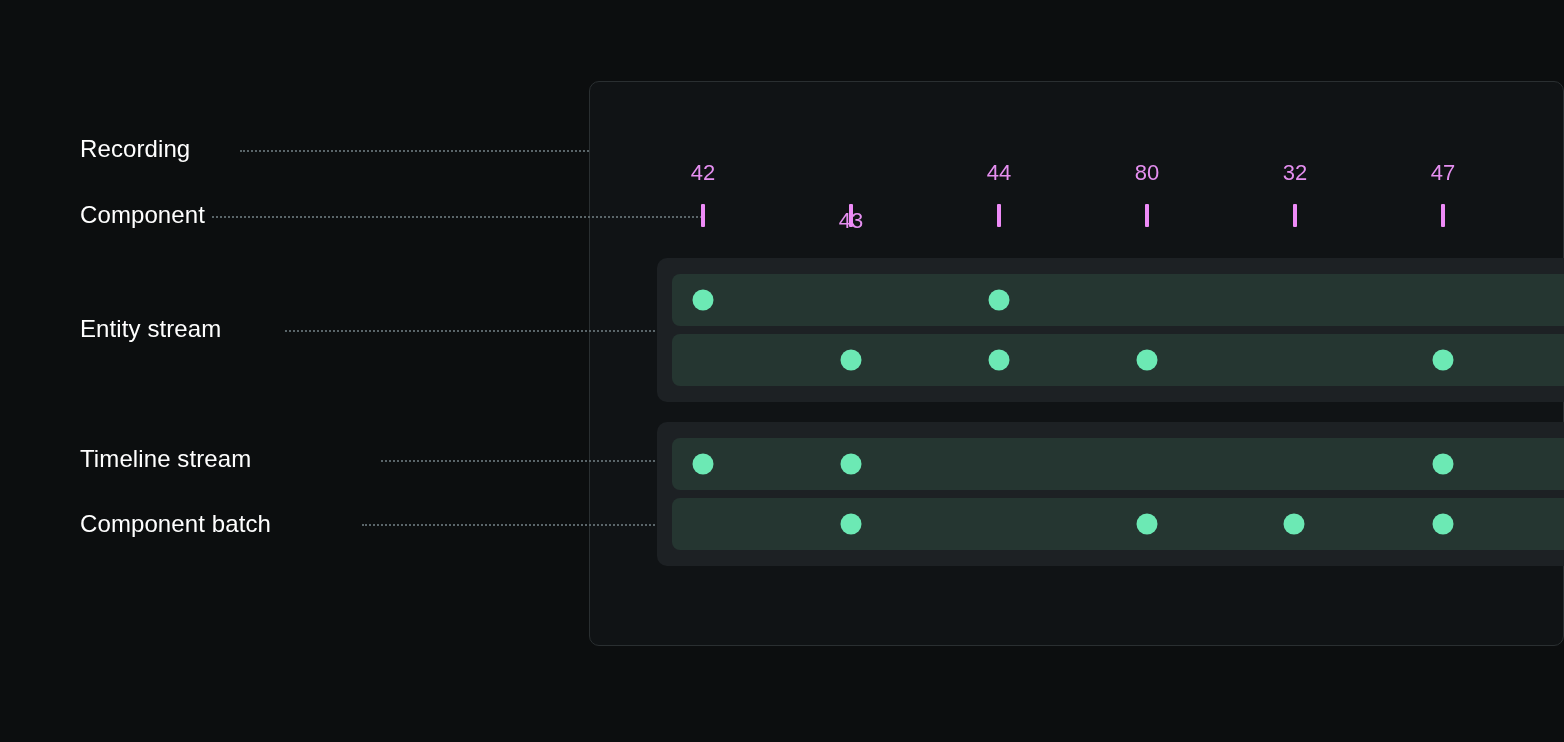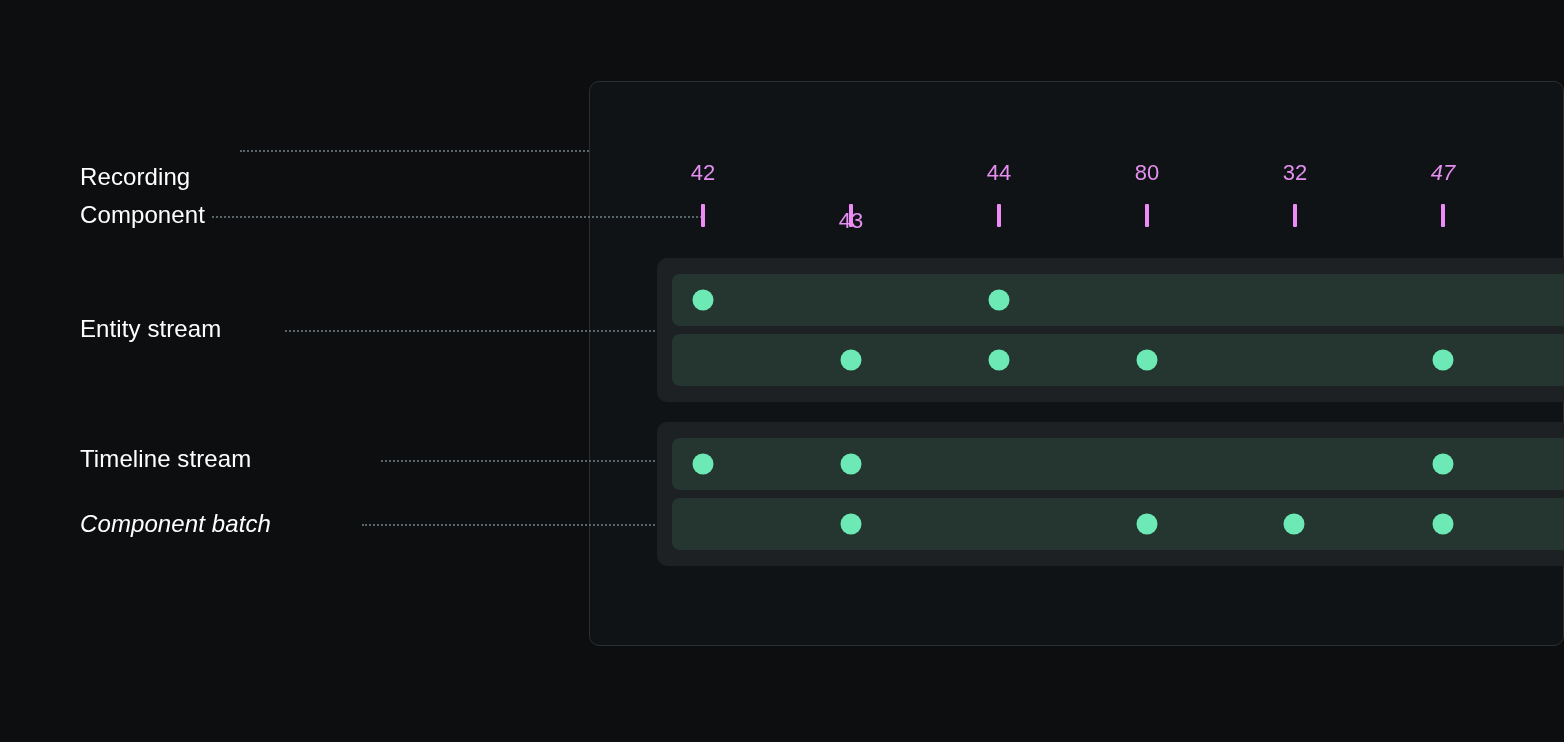--- a/index.html
+++ b/index.html
@@ -99,45 +99,45 @@
   }
 </style>
 </head>
 <body>
 
 <div id="stage">
 
   <div id="viewer-panel"></div>
 
   <div id="labels-layer">
-      <div class="row-label" style="top: 137px; margin-top: 28px;">Recording</div>
+      <div class="row-label" style="top: 137px;">Recording</div>
       <div class="row-label" style="top: 203px;">Component</div>
       <div class="row-label" style="top: 317px;">Entity stream</div>
       <div class="row-label" style="top: 447px;">Timeline stream</div>
-      <div class="row-label" style="top: 512px; font-style: italic;">Component batch</div>
+      <div class="row-label" style="top: 512px;">Component batch</div>
     </div>
   <div id="leaders-layer">
       <div class="leader" style="top: 150px; left: 240px; width: 349px;"></div>
       <div class="leader" style="top: 216px; left: 212px; width: 490px;"></div>
       <div class="leader" style="top: 330px; left: 285px; width: 418px;"></div>
       <div class="leader" style="top: 460px; left: 381px; width: 322px;"></div>
       <div class="leader" style="top: 524px; left: 362px; width: 489px;"></div>
     </div>
   <div id="timeline-layer">
       <div class="tick-number" style="left: 703px;">42</div>
       <div class="tick-mark" style="left: 703px;"></div>
       <div class="tick-number" style="left: 851px; margin-top: 48px;">43</div>
       <div class="tick-mark" style="left: 851px;"></div>
       <div class="tick-number" style="left: 999px;">44</div>
       <div class="tick-mark" style="left: 999px;"></div>
       <div class="tick-number" style="left: 1147px;">80</div>
       <div class="tick-mark" style="left: 1147px;"></div>
       <div class="tick-number" style="left: 1295px;">32</div>
       <div class="tick-mark" style="left: 1295px;"></div>
-      <div class="tick-number" style="left: 1443px; font-style: italic;">47</div>
+      <div class="tick-number" style="left: 1443px;">47</div>
       <div class="tick-mark" style="left: 1443px;"></div>
     </div>
   <div id="groups-layer">
       <div class="stream-group" style="top: 258px; height: 144px;"></div>
       <div class="stream-row" style="top: 274px;">
         <div class="event-dot" style="left: 31px;"></div>
         <div class="event-dot" style="left: 327px;"></div>
       </div>
       <div class="stream-row" style="top: 334px;">
         <div class="event-dot" style="left: 179px;"></div>

